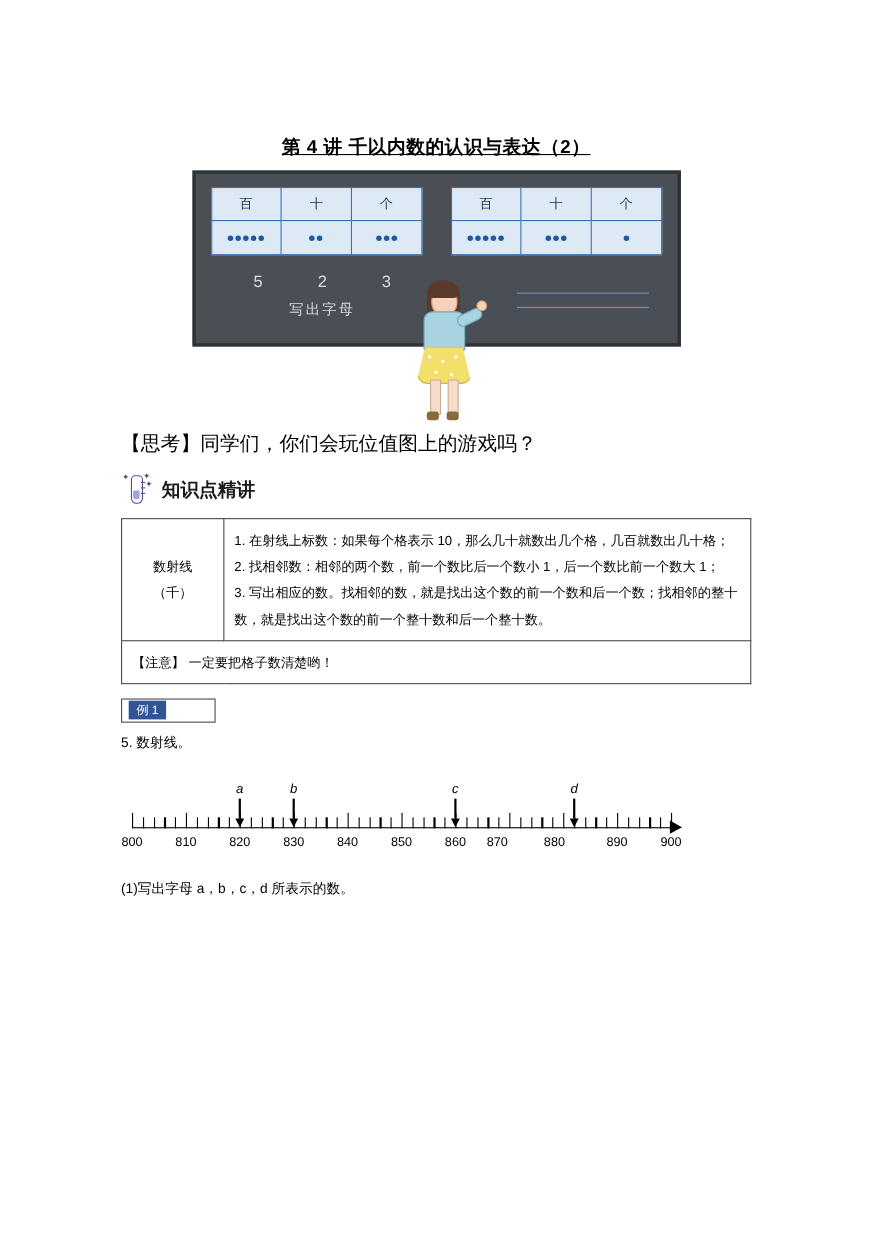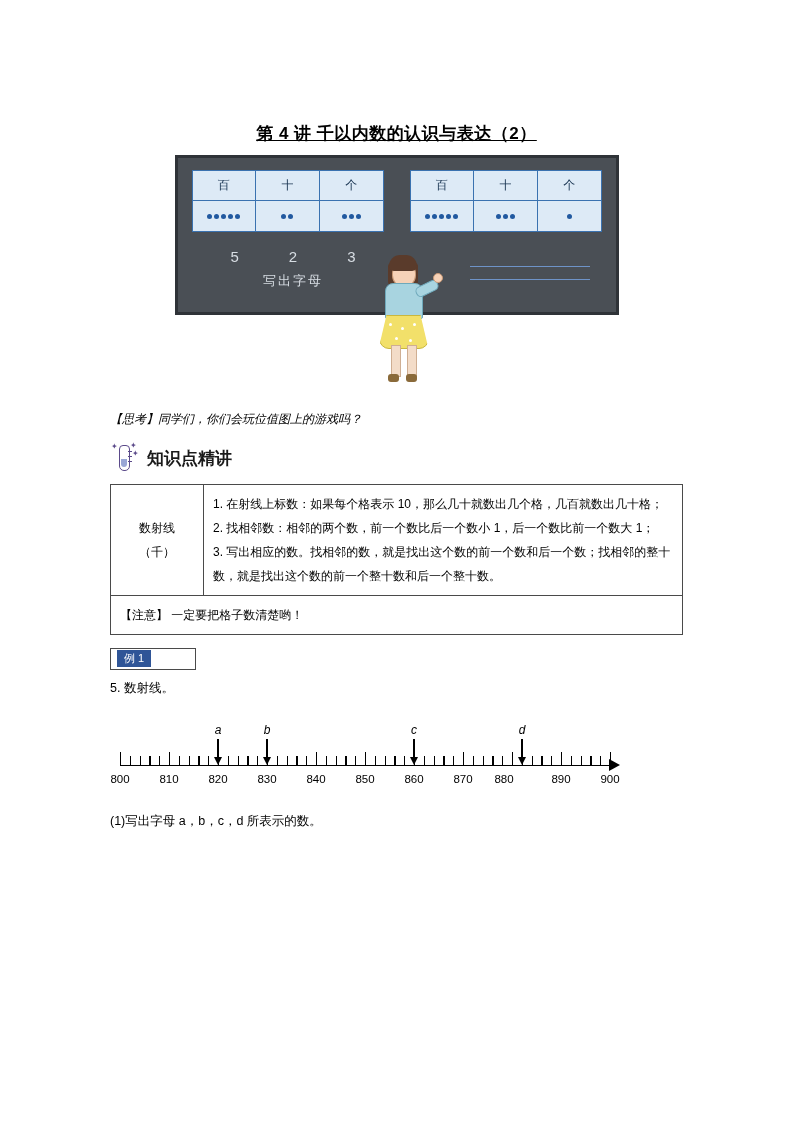--- a/index.html
+++ b/index.html
@@ -293,23 +293,22 @@
     position: absolute; top: 119px;
     width: 11px; height: 8px;
     background: #8a6a3a;
     border-radius: 3px;
   }
   .girl .shoe.l { left: 17px; }
   .girl .shoe.r { left: 35px; }
 
   .think-line {
     font-family: "Liberation Sans", sans-serif;
-    font-size: 12px;
-    margin-top: 24px;
-    font-style: italic;
+    font-size: 18px;
+    margin-top: 4px;
   }
 
   
   .kp-head {
     margin-top: 12px;
     position: relative;
     width: 285px;
   }
   .kp-head .kp-text {
     font-family: "Liberation Sans", sans-serif;
@@ -664,21 +663,21 @@
     <div class="tick major" style="left:441px"></div>
     <div class="tick major" style="left:490px"></div>
 
     <div class="tlabel" style="left:0px">800</div>
     <div class="tlabel" style="left:49px">810</div>
     <div class="tlabel" style="left:98px">820</div>
     <div class="tlabel" style="left:147px">830</div>
     <div class="tlabel" style="left:196px">840</div>
     <div class="tlabel" style="left:245px">850</div>
     <div class="tlabel" style="left:294px">860</div>
-    <div class="tlabel" style="left:343px">870</div>
+    <div class="tlabel" style="left:332px">870</div>
     <div class="tlabel" style="left:384px">880</div>
     <div class="tlabel" style="left:441px">890</div>
     <div class="tlabel" style="left:490px">900</div>
 
     <div class="marker" style="left:98px">
       <div class="mlab">a</div>
       <div class="mstem"></div>
         <div class="mhead"></div>
     </div>
     <div class="marker" style="left:147px">

